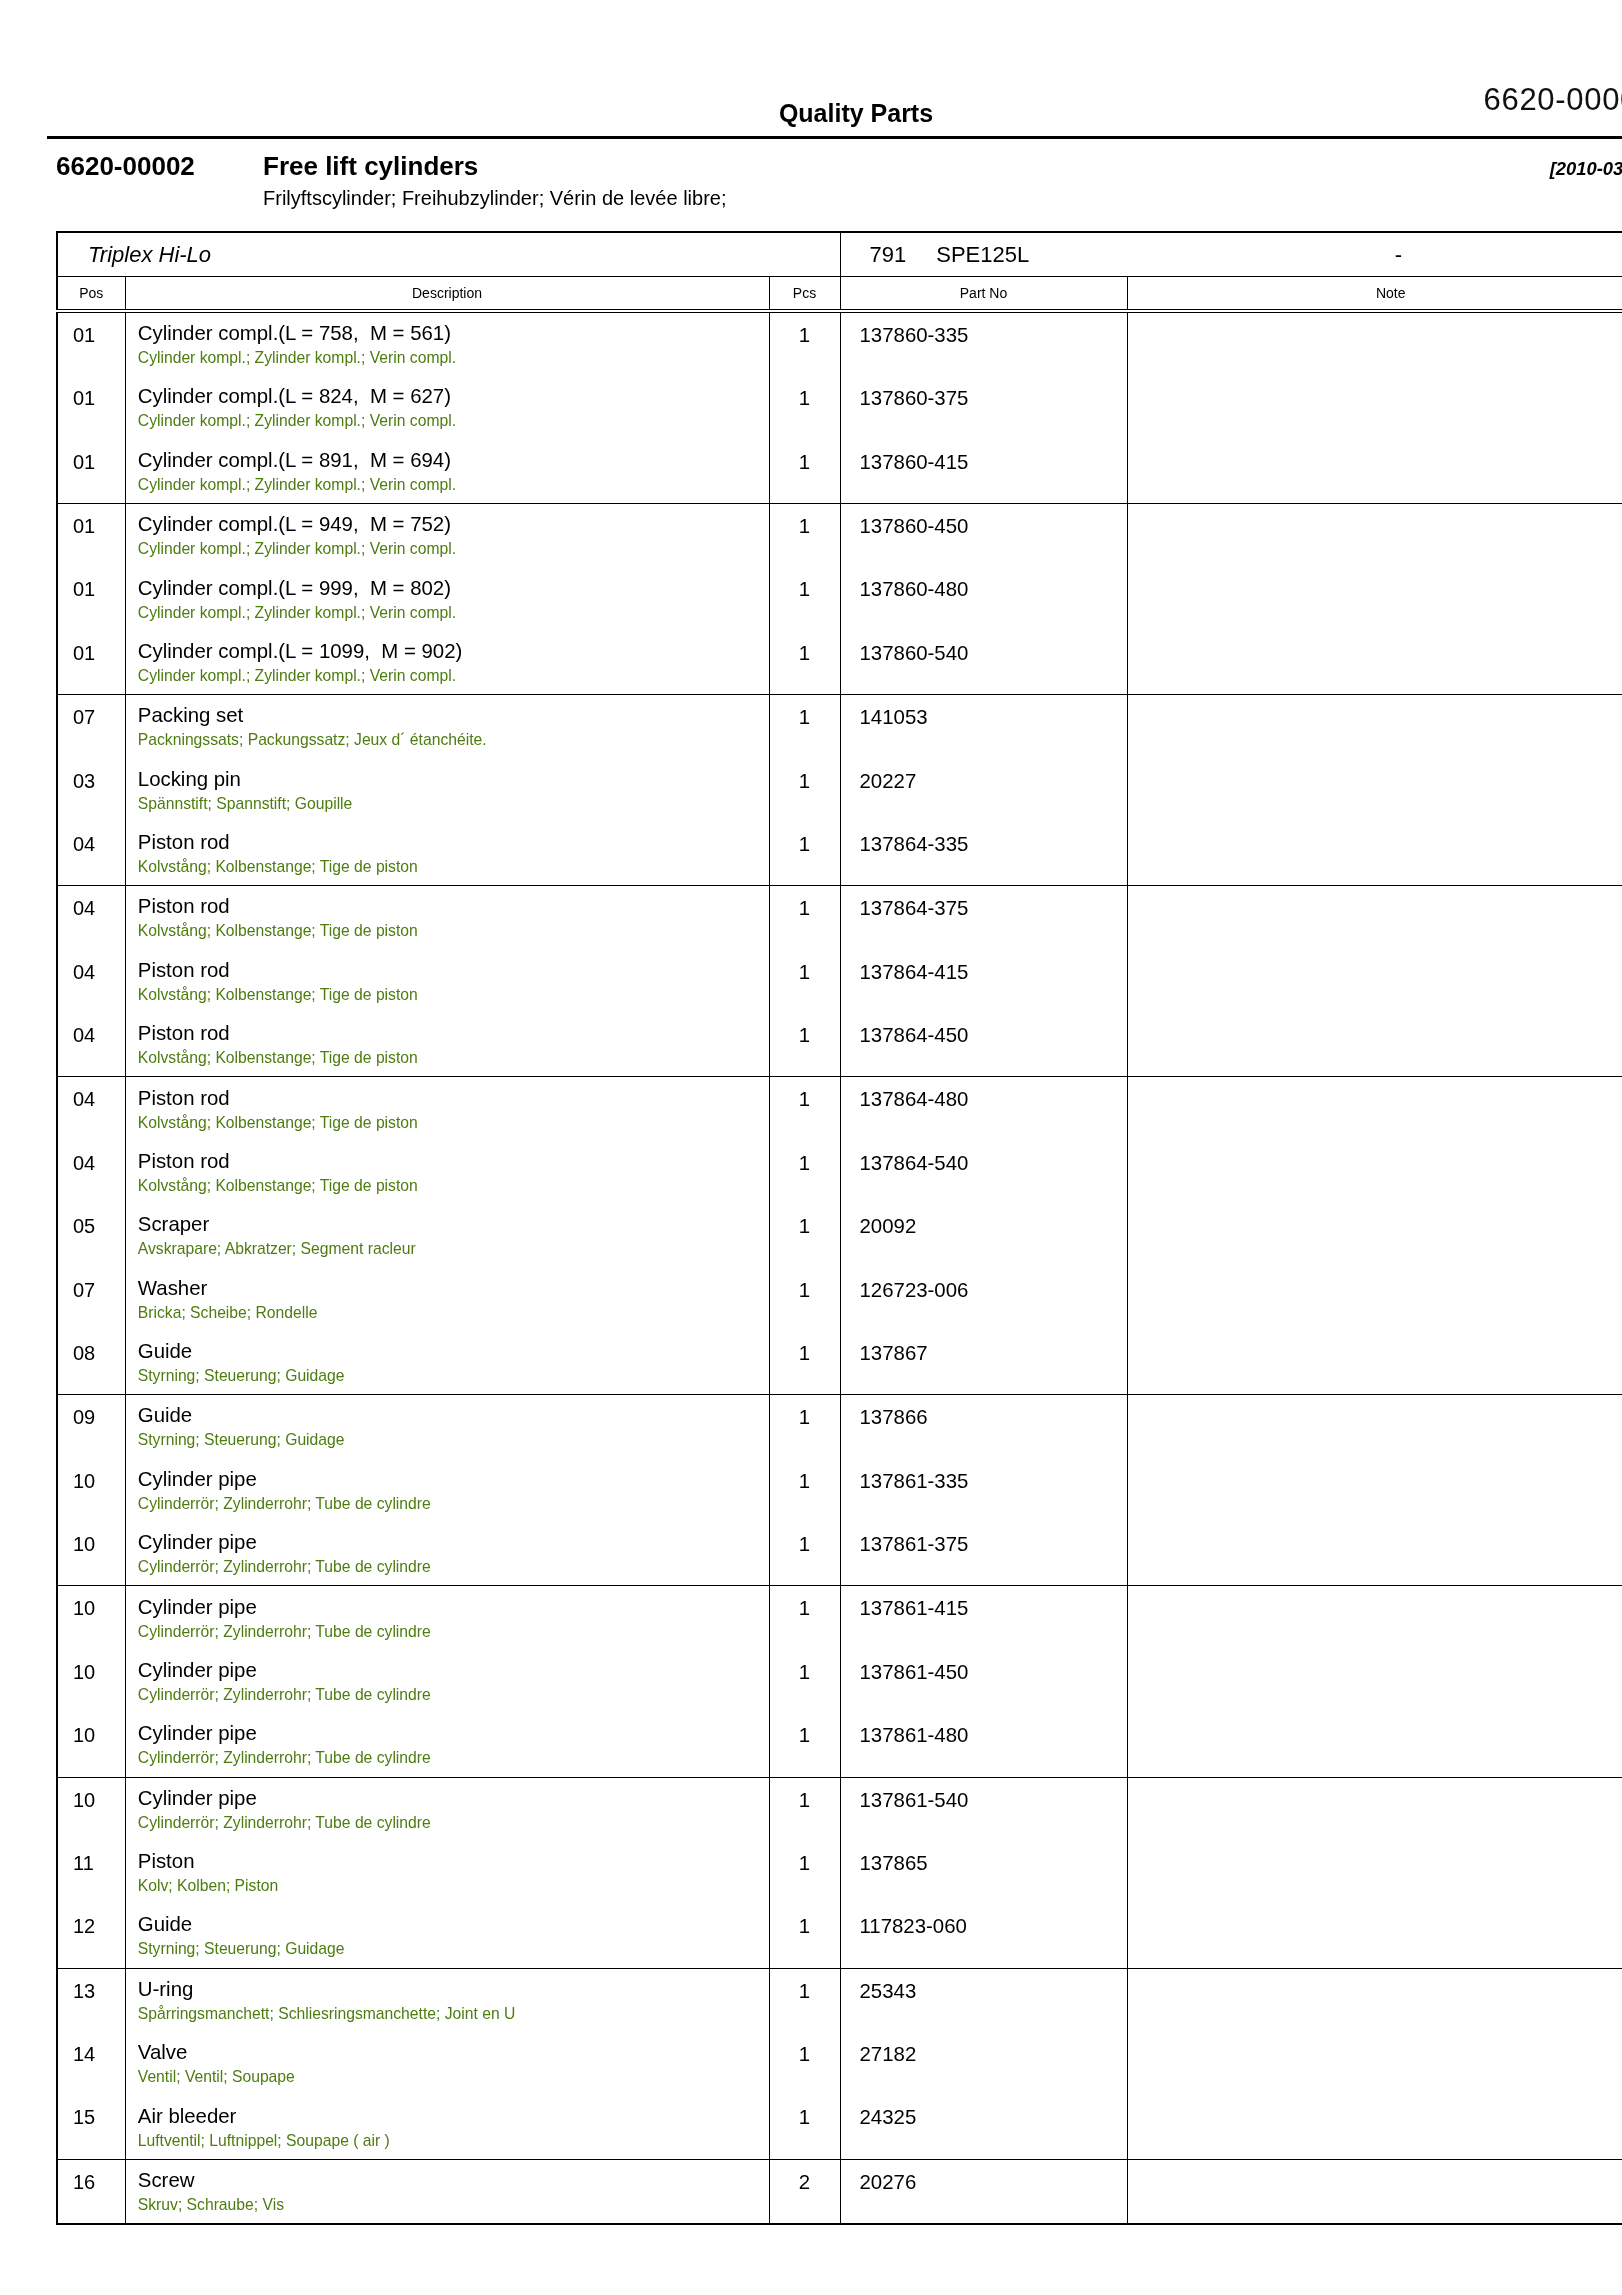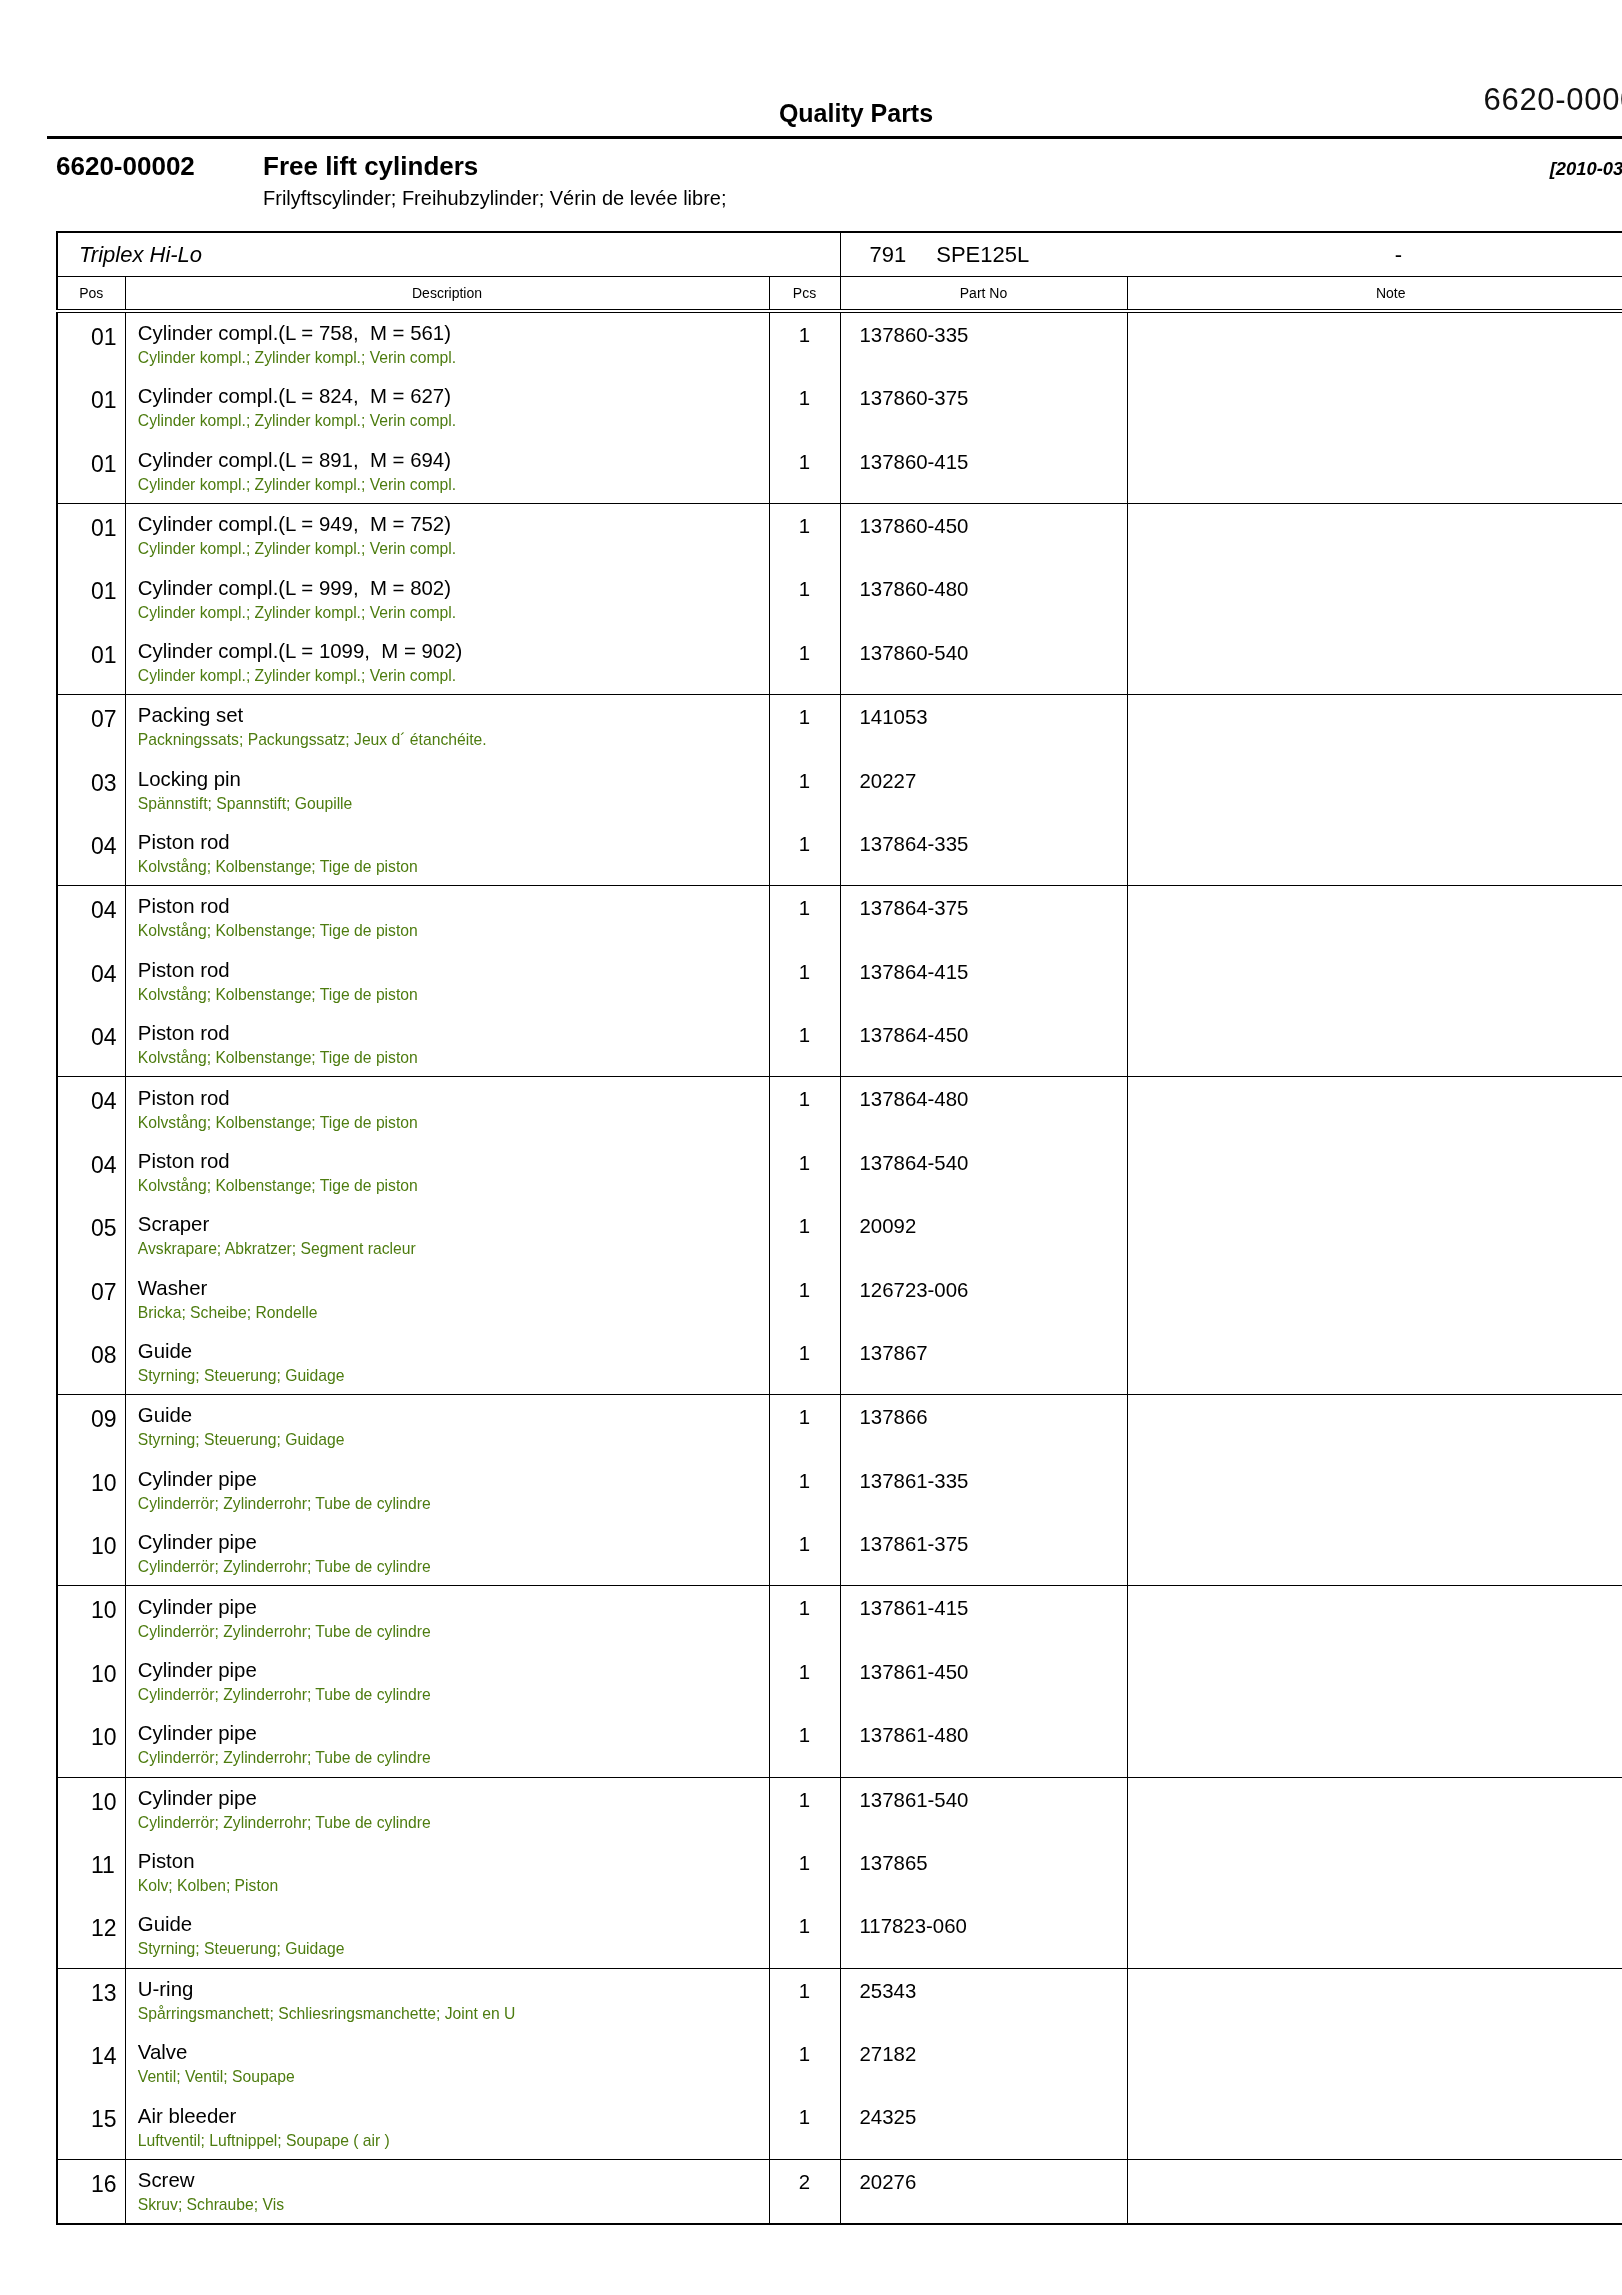--- a/index.html
+++ b/index.html
@@ -34,36 +34,36 @@
   
   table.parts {
     width: 100%; margin-top: 20.4px;
     border-collapse: collapse; table-layout: fixed;
     border: 2px solid #000;
   }
   tr.model-row td {
     height: 45px; border-bottom: 1.4px solid #000;
     font-size: 22px; vertical-align: middle;
   }
-  td.model-left { font-style: italic; padding-left: 21px; border-right: 1.4px solid #000; }
+  td.model-left { font-style: italic; padding-left: 30px; border-right: 1.4px solid #000; }
   td.model-right { }
   .model-right-inner { display: flex; align-items: flex-end; width: 100%; }
   .model-code { padding-left: 29px; }
   .model-name { margin-left: 30px; }
   .model-dash { margin-left: auto; margin-right: 252px; }
 
   tr.col-headers th {
     height: 34px; font-size: 14px; font-weight: normal;
     text-align: center; vertical-align: middle;
     border-bottom: 4.1px double #000;
   }
   th.c-pos, th.c-desc, th.c-pcs, th.c-part { border-right: 1.4px solid #000; }
 
   tr.data-row td { vertical-align: top; }
-  td.c-pos    { border-right: 1.4px solid #000; padding: 11px 0 0 33px; font-size: 23px; }
+  td.c-pos    { border-right: 1.4px solid #000; padding: 11px 0 0 15px; font-size: 20px; }
   td.c-desc   { border-right: 1.4px solid #000; padding: 8.2px 6.8px 8.2px 12.3px; }
   td.c-pcs    { border-right: 1.4px solid #000; padding-top: 11px; text-align: center; font-size: 20.4px; }
   td.c-part   { border-right: 1.4px solid #000; padding: 11px 0 0 19px; font-size: 20.4px; }
   td.c-note   { }
   .desc-main { font-size: 20.4px; line-height: 25px; white-space: pre-wrap; }
   .desc-sub  { font-size: 15.7px; line-height: 20px; margin-top: 2px; color: #4d7c0f; }
   tr.group-start td { border-top: 1.4px solid #000; }
 </style>
 </head>
 <body>

